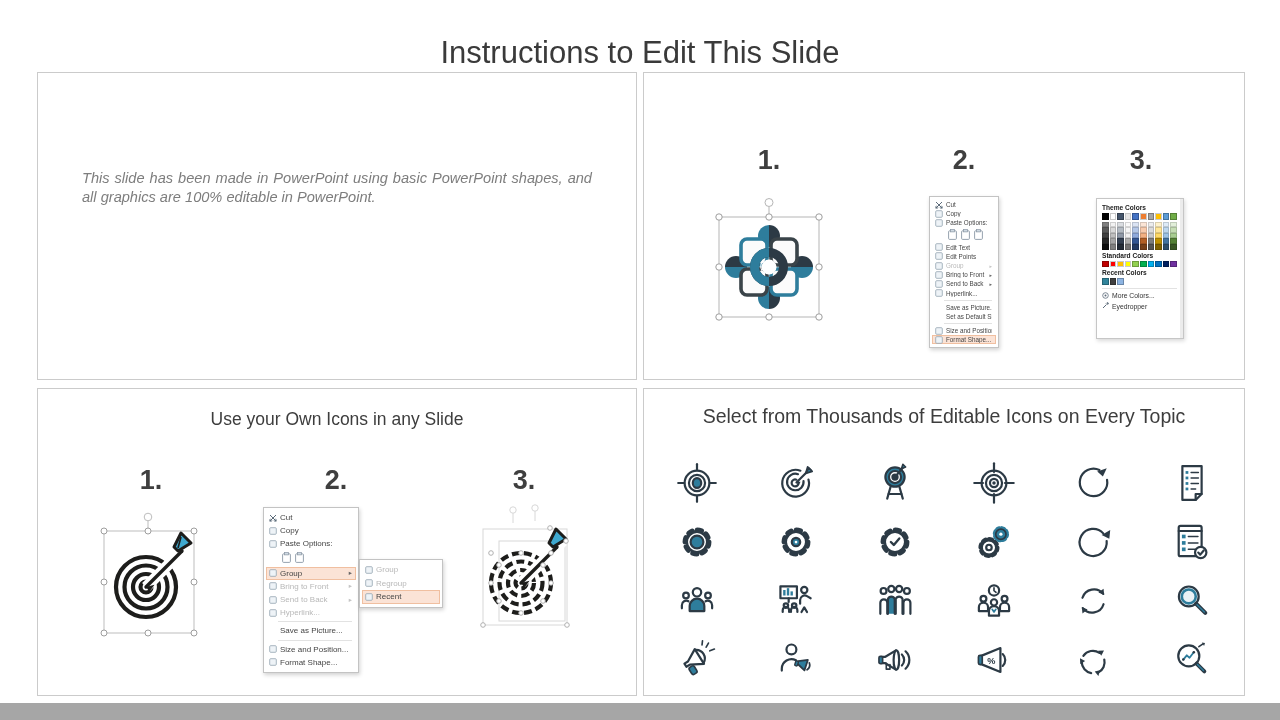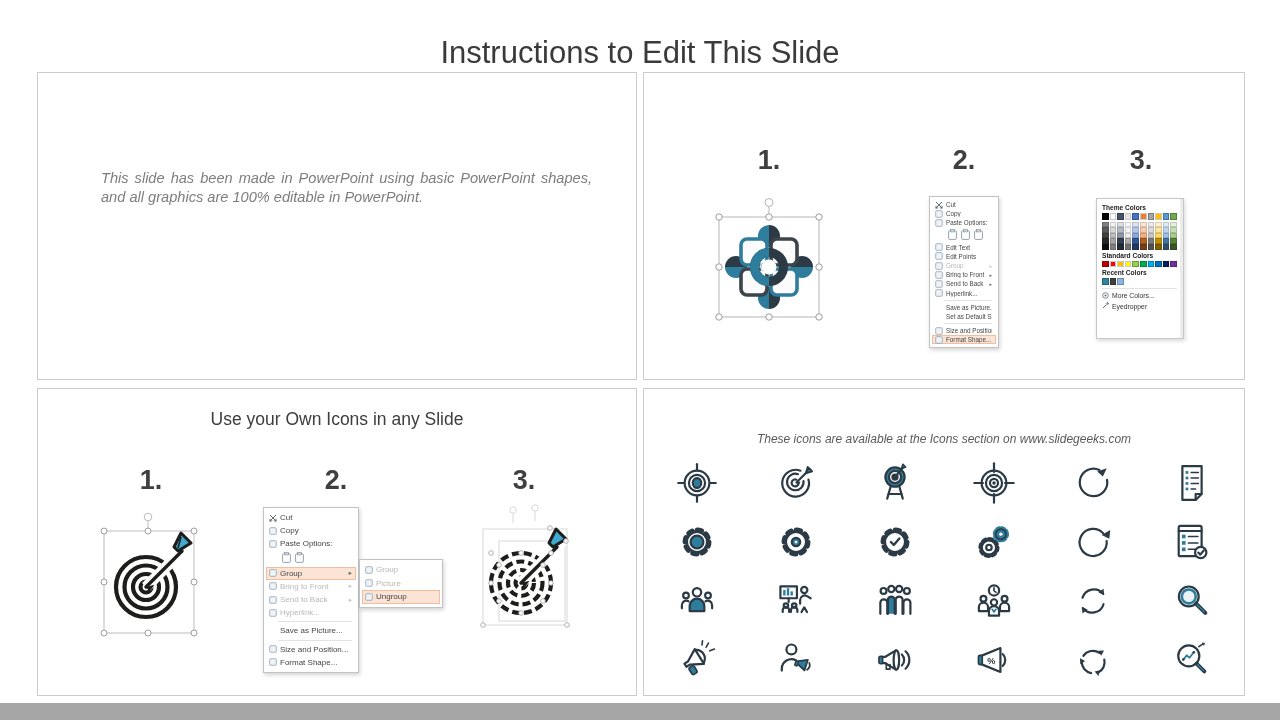--- a/index.html
+++ b/index.html
@@ -13,21 +13,21 @@
   .panel-tr { left:643px; top:72px;  width:602px; height:308px; }
   .panel-bl { left:37px;  top:388px; width:600px; height:308px; }
   .panel-br { left:643px; top:388px; width:602px; height:308px; }
   .panel-heading { position:absolute; top:20px; left:0; right:0; margin:0; text-align:center;
                    font-size:17.5px; font-weight:400; color:#3d3d3d; }
   .panel-br .panel-heading { font-size:19.5px; top:16px; }
   .panel-subtitle { position:absolute; top:43px; left:0; right:0; text-align:center;
                     font-size:12px; font-style:italic; color:#5a5a5a; }
   .body-text { position:absolute; left:44px; right:44px; margin:0; font-size:14.6px;
                font-style:italic; color:#7d7d7d; text-align:justify; line-height:1.33; }
-  .p1 { top:96px;margin-left:19px; } .p2 { top:173px; }
+  .p1 { top:96px; } .p2 { top:173px; }
   .step-num { position:absolute; font-size:27px; font-weight:700; color:#3f3f3f;
               transform:translateX(-50%); }
   .graphic { position:absolute; }
 
   
   .ctx-menu { position:absolute; background:#fff; border:1px solid #c3c3c3;
               box-shadow:1px 2px 4px rgba(0,0,0,.18); padding:3px 2px; }
   .menu-row { display:flex; align-items:center; gap:3px; padding:0 4px 0 3px; color:#454545; }
   .menu-row.hl { background:#fbe3d6; box-shadow:inset 0 0 0 1px #f0bfa0; }
   .menu-row.disabled { color:#b8b8b8; }
@@ -501,29 +501,29 @@
             </svg>
           </span>
           <span class="menu-label">Group</span>
         </div>
         <div class="menu-row disabled">
           <span class="menu-ico">
             <svg width="8" height="8" viewBox="0 0 8 8">
               <rect x=".7" y=".7" width="6.6" height="6.6" rx="1" fill="#eef3f7" stroke="#93a3b1" stroke-width=".8"></rect>
             </svg>
           </span>
-          <span class="menu-label">Picture</span>
+          <span class="menu-label">Regroup</span>
         </div>
         <div class="menu-row hl">
           <span class="menu-ico">
             <svg width="8" height="8" viewBox="0 0 8 8">
               <rect x=".7" y=".7" width="6.6" height="6.6" rx="1" fill="#eef3f7" stroke="#93a3b1" stroke-width=".8"></rect>
             </svg>
           </span>
-          <span class="menu-label">Ungroup</span>
+          <span class="menu-label">Recent</span>
         </div>
       </div>
 
     <div class="graphic" style="left:431px;top:112px;">
       <svg width="110" height="148" viewBox="0 0 110 148">
         <g stroke="#d8d8d8" fill="none" stroke-width="1">
           <rect x="14" y="28" width="84" height="96"></rect>
           <rect x="30" y="40" width="66" height="80"></rect>
           <line x1="44" y1="12" x2="44" y2="22"></line>
             <line x1="66" y1="10" x2="66" y2="20"></line>
@@ -554,21 +554,21 @@
             <circle cx="97" cy="40" r="2.3"></circle>
             <circle cx="81" cy="27" r="2.3"></circle>
           <circle cx="14" cy="124" r="2.3"></circle>
             <circle cx="98" cy="124" r="2.3"></circle>
         </g>
       </svg>
     </div>
   </section>
 
   <section class="panel panel-br">
-    <div class="panel-subtitle">These icons are available at the Icons section on www.slidegeeks.com</div>
+    <h2 class="panel-heading">Select from Thousands of Editable Icons on Every Topic</h2>
     <div class="icon-grid" id="iconGrid">
         <span class="grid-icon">
           <svg width="44" height="44" viewBox="0 0 48 48">
             <g fill="none" stroke="#2c3a45" stroke-width="2.4" stroke-linecap="round" stroke-linejoin="round">
               <circle cx="24" cy="24" r="13.5"></circle>
               <circle cx="24" cy="24" r="8.8"></circle>
               <ellipse cx="24" cy="24" rx="4.6" ry="5.4" fill="#2e7d9c"></ellipse>
               <line x1="24" y1="3.5" x2="24" y2="10"></line>
               <line x1="24" y1="38" x2="24" y2="44.5"></line>
               <line x1="3.5" y1="24" x2="10" y2="24"></line>

